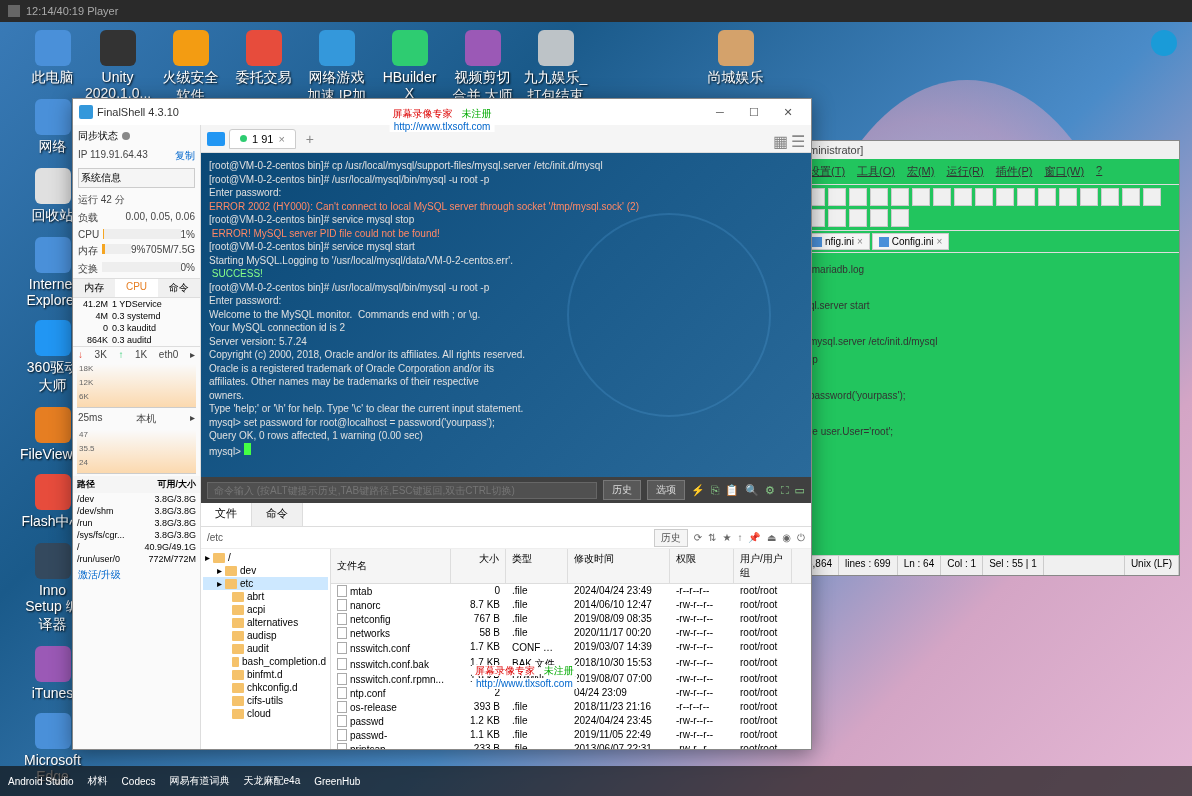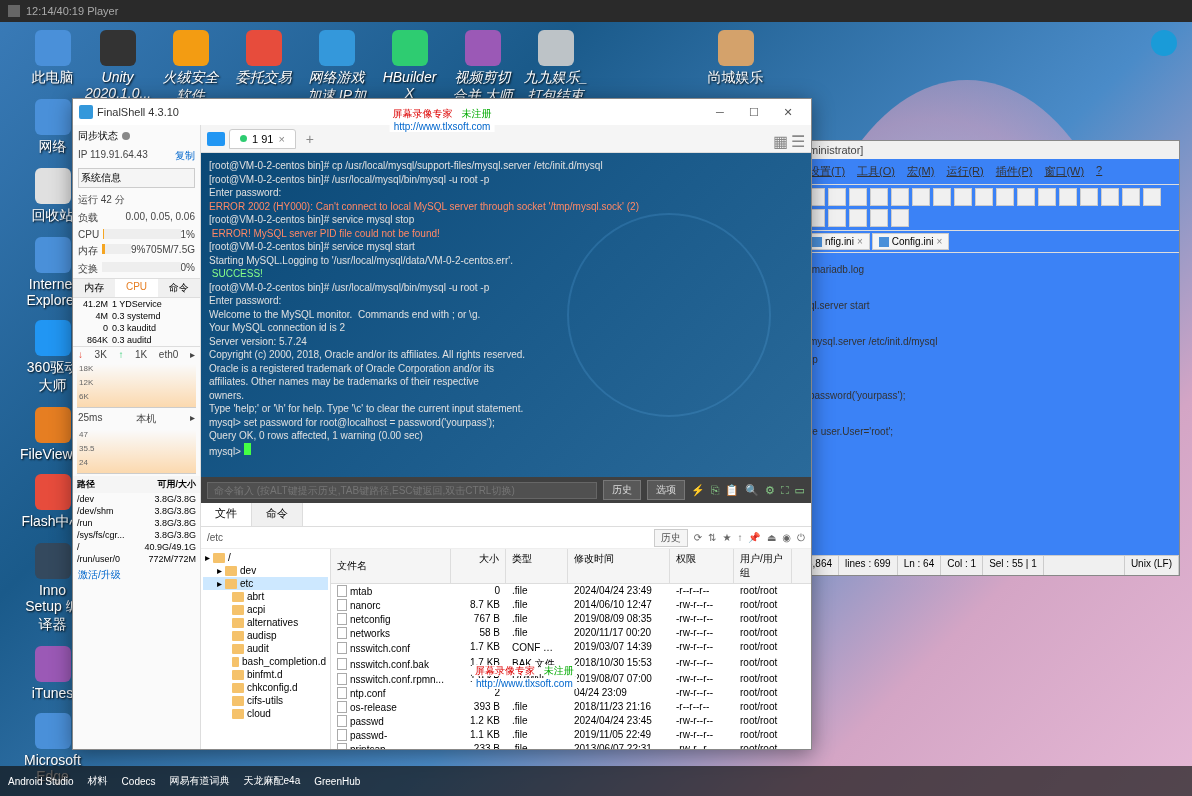--- a/index.html
+++ b/index.html
@@ -9,21 +9,21 @@
 
 .titlebar-top { position: absolute; top: 0; left: 0; right: 0; height: 22px; background: #2a2a2a; color: #aaa; font-size: 11px; padding: 3px 8px; display: flex; align-items: center; gap: 6px; z-index: 5; }
 .titlebar-top .icon { width:12px; height:12px; background:#666; }
 
 .desktop-icons { position: absolute; top: 30px; left: 20px; z-index: 2; }
 .desktop-icon { width: 65px; text-align: center; margin-bottom: 12px; cursor: pointer; }
 .desktop-icon .ico { width: 36px; height: 36px; margin: 0 auto 3px; border-radius: 6px; }
 .desktop-icon .lbl { color: #fff; font-size: 14px; text-shadow: 1px 1px 2px #000; }
 
 .desktop-icons-row { position: absolute; top: 30px; left: 85px; display: flex; gap: 8px; z-index: 2; }
-.desktop-icons-row .desktop-icon { margin-bottom: 0; font-style: italic; }
+.desktop-icons-row .desktop-icon { margin-bottom: 0; }
 
 .corner-icon { position: absolute; top: 30px; right: 15px; width: 26px; height: 26px; background: #1a9bd8; border-radius: 50%; z-index: 3; }
 
 .finalshell { position: absolute; top: 98px; left: 72px; width: 740px; height: 652px; background: #f0f0f0; border: 1px solid #888; box-shadow: 0 4px 20px rgba(0,0,0,0.4); z-index: 10; display: flex; flex-direction: column; }
 .fs-title { height: 26px; background: #fff; display: flex; align-items: center; padding: 0 6px; font-size: 11px; color: #333; }
 .fs-title .spacer { flex: 1; }
 .fs-title .winbtn { width: 34px; height: 22px; display: flex; align-items: center; justify-content: center; color: #555; cursor: pointer; font-size: 11px; }
 
 .fs-body { flex: 1; display: flex; min-height: 0; }
 .fs-left { width: 128px; background: #fafafa; border-right: 1px solid #ddd; font-size: 10px; overflow: hidden; }
@@ -97,21 +97,21 @@
 .filelist .fr { display:flex; cursor:pointer; }
 .filelist .fr .c { padding:1px 6px; overflow:hidden; white-space:nowrap; text-overflow:ellipsis; }
 .c-name { width:120px; display:flex; align-items:center; gap:3px; }
 .c-size { width:55px; text-align:right; }
 .c-type { width:62px; }
 .c-date { width:102px; }
 .c-perm { width:64px; }
 .c-user { width:58px; }
 .file-ic { width:10px; height:12px; background:#fff; border:1px solid #aaa; }
 
-.back-win { position: absolute; top: 140px; left: 800px; width: 380px; height: 436px; background: #3b82f6; border: 1px solid #888; z-index: 6; font-size: 11px; }
+.back-win { position: absolute; top: 140px; left: 800px; width: 380px; height: 436px; background: #22c55e; border: 1px solid #888; z-index: 6; font-size: 11px; }
 .back-win .bw-title { padding: 3px 8px; background:#f0f0f0; color:#444; }
 .back-win .bw-menu { padding: 5px 8px; display:flex; gap:12px; color:#333; border-bottom:1px solid #ddd;text-decoration:underline; }
 .back-win .bw-menu span { cursor:pointer; }
 .back-win .bw-tb { padding:3px 6px; display:flex; gap:3px; border-bottom:1px solid #ddd; flex-wrap:wrap; }
 .back-win .bw-tb .ti { width:18px; height:18px; background:#f0f0f0; border:1px solid #ccc; cursor:pointer; }
 .back-win .bw-tabs { display:flex; padding:2px 4px; gap:2px; border-bottom:1px solid #ddd; font-size:10px; }
 .back-win .bw-tabs .bt { padding:2px 6px; background:#f5f5f5; border:1px solid #ccc; display:flex; gap:3px; align-items:center; }
 .back-win .bw-tabs .bt .x { cursor:pointer; color:#888; }
 .back-win .bw-content { padding:8px; font-family:Consolas,monospace; font-size:10px; line-height:1.8; color:#333; }
 .back-win .bw-status { position:absolute; bottom:0; left:0; right:0; height:20px; background:#f0f0f0; border-top:1px solid #ccc; display:flex; font-size:10px; }

